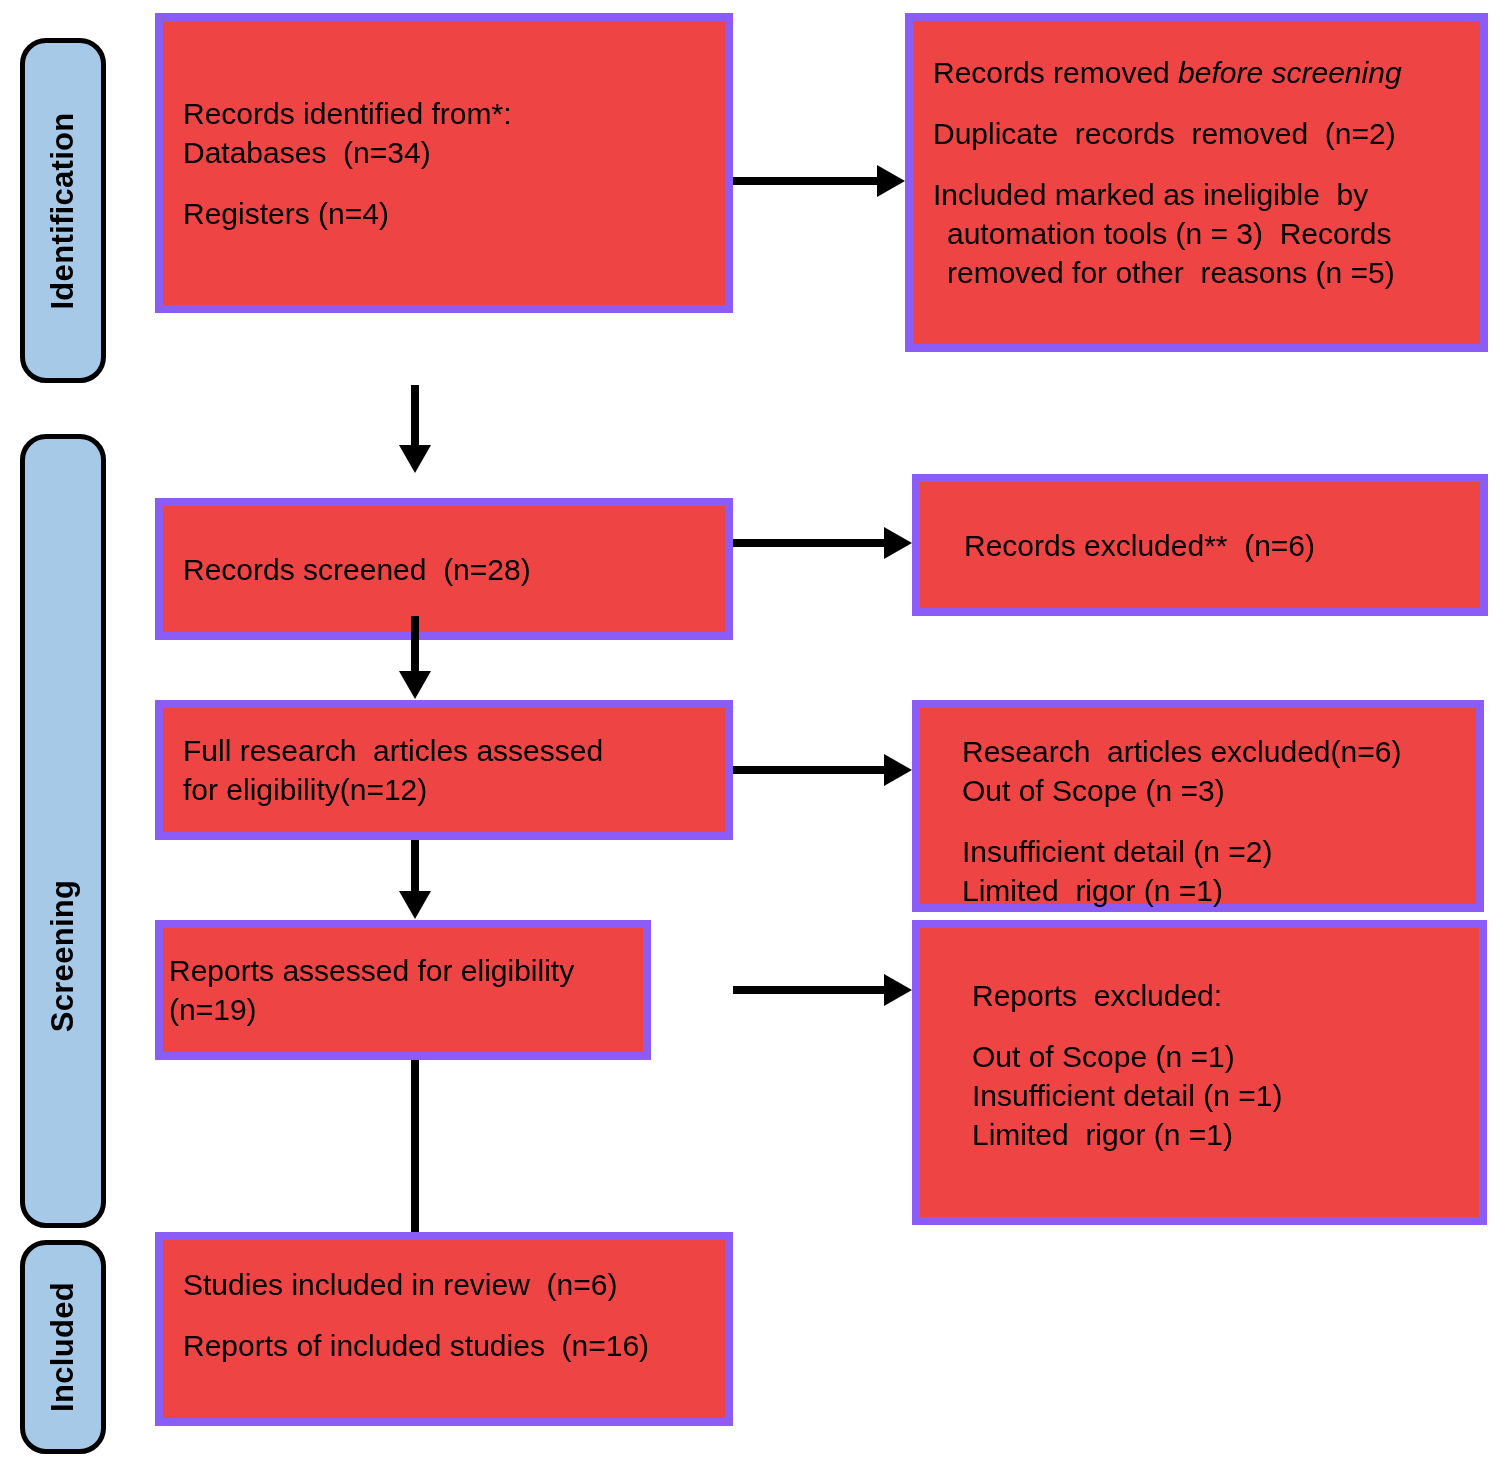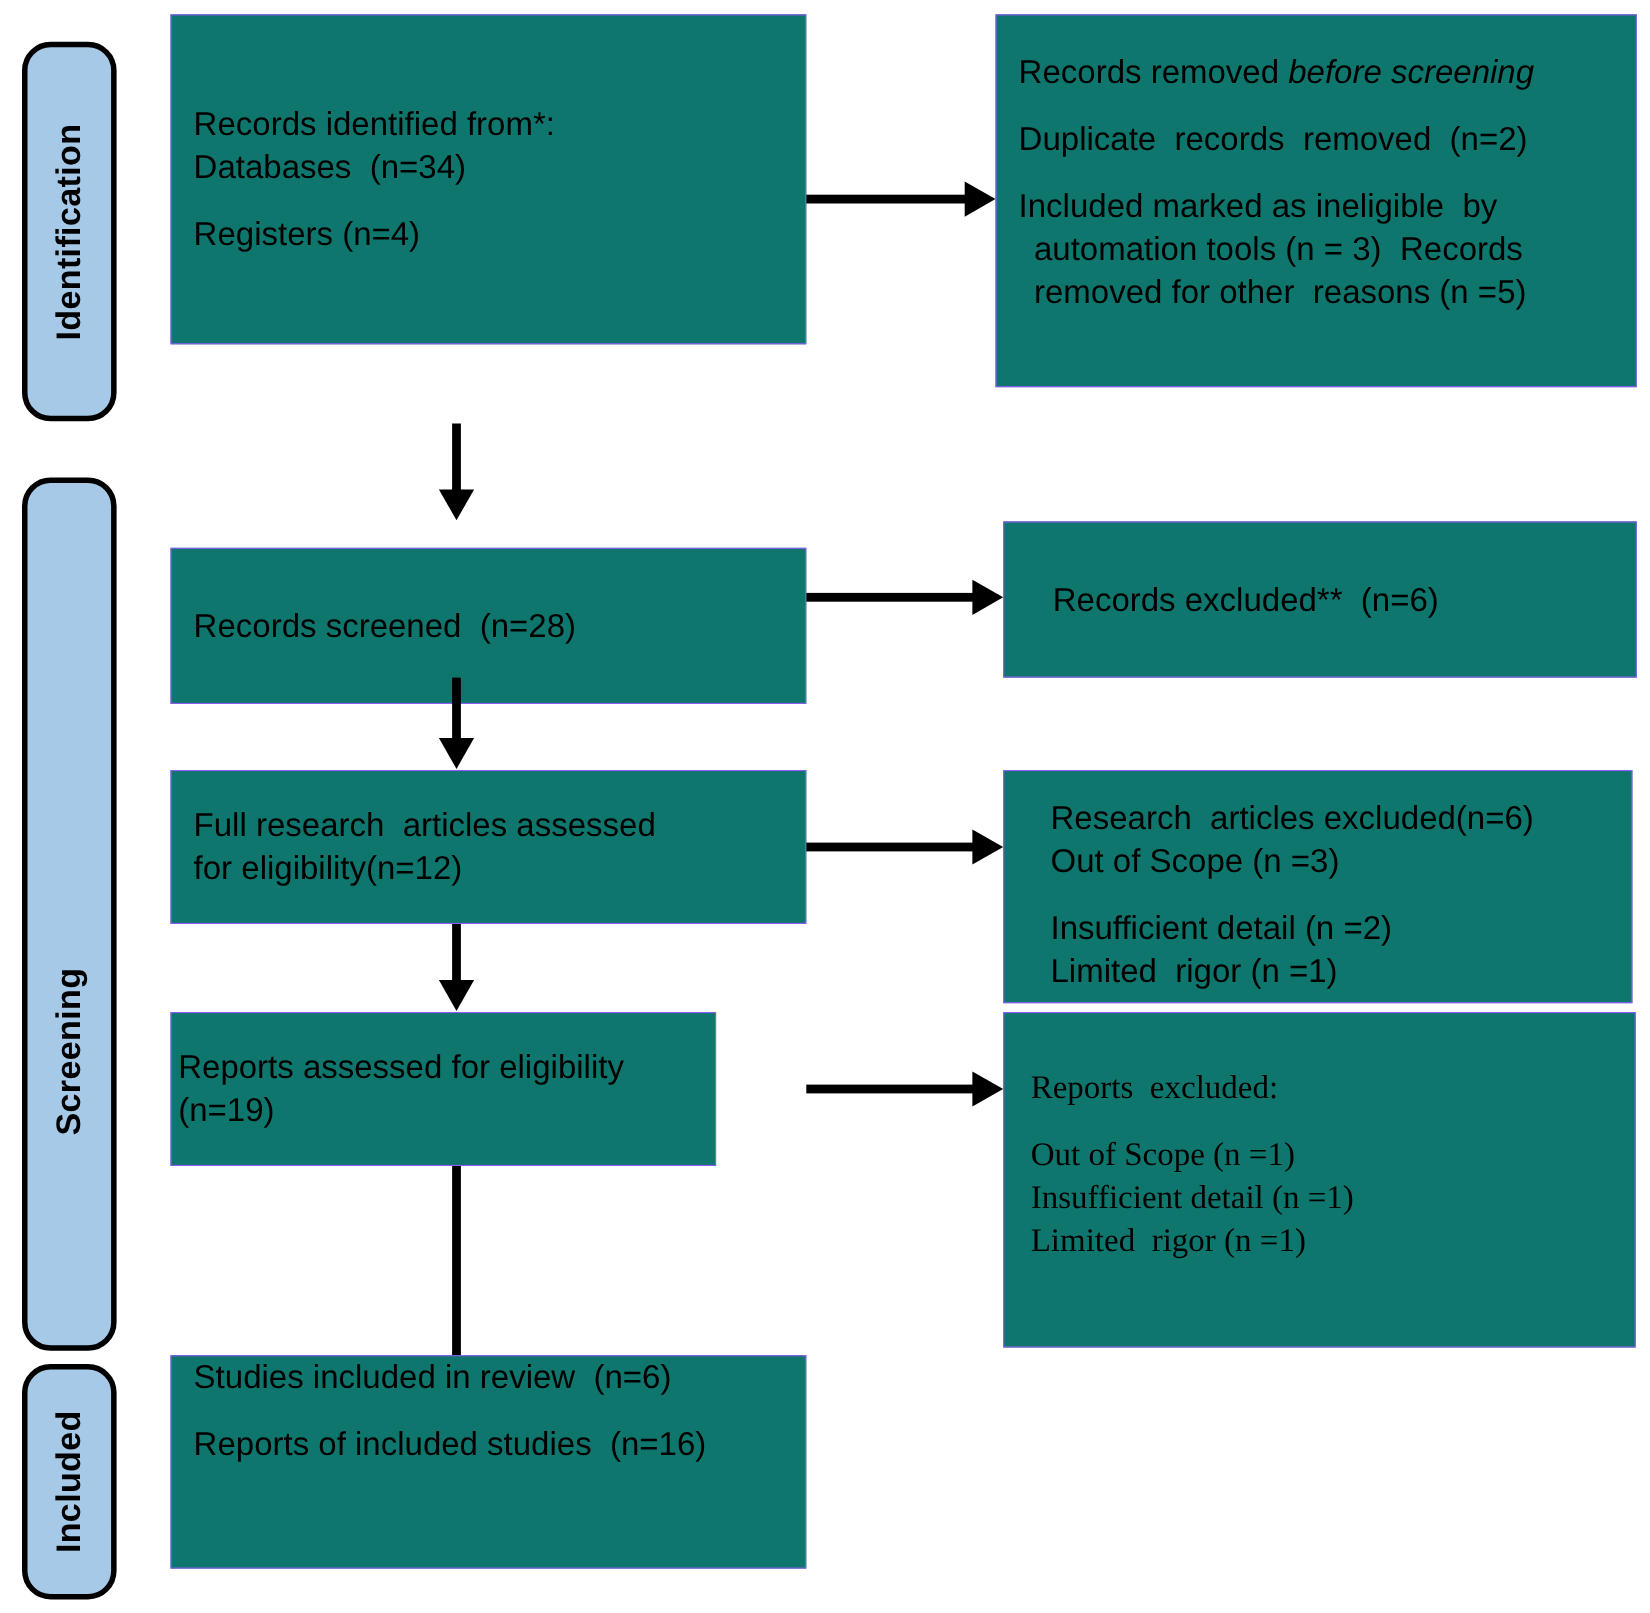--- a/index.html
+++ b/index.html
@@ -35,22 +35,22 @@
     white-space: nowrap;
     font-weight: bold;
     font-size: 31px;
     letter-spacing: 0.3px;
     color: #000000;
   }
 
   
   .flow-box {
     position: absolute;
-    background: #0f766e;
-    border: 1px solid #8b5cf6;
+    background: #ef4444;
+    border: 8px solid #8b5cf6;
     display: flex;
     flex-direction: column;
     justify-content: center;
   }
   .flow-box.top-align {
     justify-content: flex-start;
   }
   .box-lines {
     padding: 0 20px;
     width: 100%;
@@ -203,40 +203,40 @@
     <div class="head" style="top:51px;"></div>
   </div>
 
   <div class="flow-box" style="left:155px; top:920px; width:496px; height:140px;">
     <div class="box-lines" style="padding:0 6px;">
       <div class="box-line">Reports assessed for eligibility (n=19)</div>
     </div>
   </div>
 
   <div class="flow-box top-align" style="left:912px; top:920px; width:575px; height:305px; padding-top:48px;">
-    <div class="box-lines" style="padding-left:24px;font-family:Liberation Serif, serif;">
+    <div class="box-lines" style="padding-left:52px;">
       <div class="box-line">Reports  excluded:</div>
       <div class="box-line spacer"></div>
       <div class="box-line">Out of Scope (n =1)</div>
       <div class="box-line">Insufficient detail (n =1)</div>
       <div class="box-line">Limited  rigor (n =1)</div>
     </div>
   </div>
 
   <div class="arrow-h" style="left:733px; top:990px; width:179px;">
     <div class="shaft" style="width:153px;"></div>
     <div class="head" style="left:151px;"></div>
   </div>
 
   <div class="arrow-v" style="left:415px; top:1060px; height:242px;">
     <div class="shaft" style="height:215px;"></div>
     <div class="head" style="top:213px;"></div>
   </div>
 
-  <div class="flow-box" style="left:155px; top:1232px; width:578px; height:194px; justify-content:flex-start; padding-bottom:28px;">
+  <div class="flow-box" style="left:155px; top:1232px; width:578px; height:194px; justify-content:center; padding-bottom:28px;">
     <div class="box-lines">
       <div class="box-line">Studies included in review  (n=6)</div>
       <div class="box-line spacer"></div>
       <div class="box-line">Reports of included studies  (n=16)</div>
     </div>
   </div>
 
 </div>
 
 </body></html>

